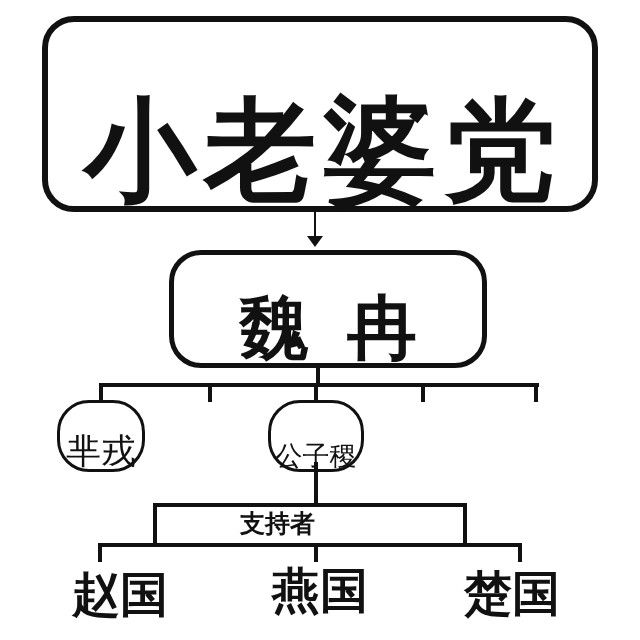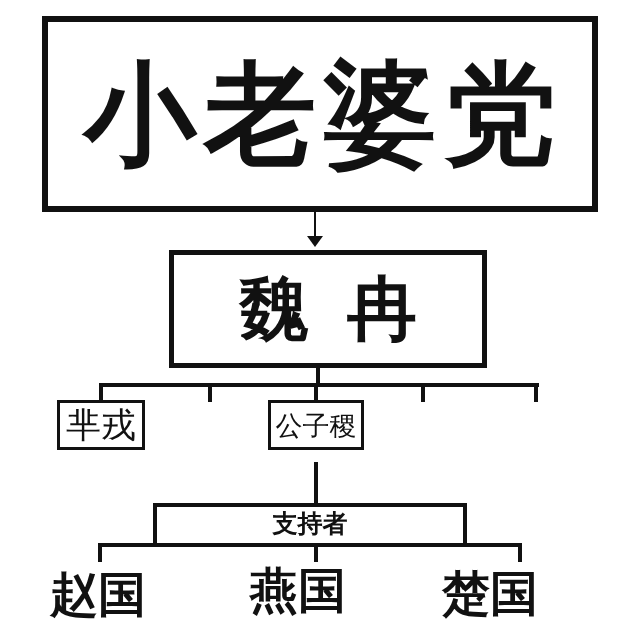--- a/index.html
+++ b/index.html
@@ -14,22 +14,23 @@
     font-family:"DejaVu Serif", serif;
     color:var(--ink);
     overflow:hidden;
   }
   .box{
     position:absolute;
     border-style:solid;
     border-color:var(--ink);
     background:var(--bg);
     box-sizing:border-box;
-    display:flex;align-items:center;justify-content:center;
+    display:flex;align-items:flex-end;justify-content:center;
     white-space:nowrap;
+    border-radius:32px;
   }
   .hline,.vline{position:absolute;background:var(--ink);}
 
   
   .title-box{left:42px;top:16px;width:556px;height:196px;border-width:6px;}
   .title-text{font-size:112px;font-weight:bold;letter-spacing:8px;text-indent:8px;line-height:1;}
 
   
   .arrow-shaft{left:314px;top:212px;width:2px;height:26px;}
   .arrow-head{
@@ -42,46 +43,46 @@
   .leader-box{left:160px;top:250px;width:318px;height:118px;border-width:5px;margin-left:9px;}
   .leader-text{font-size:70px;font-weight:bold;letter-spacing:38px;text-indent:38px;line-height:1;}
 
   
   .leader-drop{left:316px;top:368px;width:4px;height:19px;}
   .member-rail{left:99px;top:383px;width:440px;height:4px;}
   .drop{width:4px;height:17px;top:385px;}
   .drop-1{left:99px;} .drop-2{left:208px;} .drop-3{left:314px;} .drop-4{left:421px;} .drop-5{left:534px;}
 
   
-  .member{top:400px;height:50px;border-width:3px;}
+  .member{top:400px;height:72px;border-width:3px;}
   .member-1{left:57px;width:88px;}
   .member-2{left:166px;width:88px;}
   .member-3{left:268px;width:96px;}
   .member-4{left:375px;width:96px;}
   .member-5{left:486px;width:100px;}
   .member-text-lg{font-size:35px;line-height:1;}
   .member-text-sm{font-size:27px;line-height:1;}
 
   
   .mid-drop{left:314px;top:462px;width:4px;height:45px;}
   .bracket-top{left:153px;top:503px;width:314px;height:4px;}
   .bracket-left{left:153px;top:503px;width:4px;height:44px;}
   .bracket-right{left:463px;top:503px;width:4px;height:44px;}
   .supporters-label{
     position:absolute;left:240px;top:509px;width:140px;
-    text-align:center;font-size:25px;line-height:1.2;font-weight:bold;
+    font-size:25px;line-height:1.2;font-weight:bold;
   }
   .bracket-bottom{left:98px;top:543px;width:424px;height:4px;}
   .tick{width:4px;height:17px;top:545px;}
   .tick-1{left:98px;} .tick-2{left:314px;} .tick-3{left:518px;}
 
   
   .country{
     position:absolute;top:568px;width:140px;
-    text-align:left;font-size:48px;font-weight:bold;line-height:1.1;
+    text-align:center;font-size:48px;font-weight:bold;line-height:1.1;
   }
   .country-1{left:50px;}
   .country-2{left:250px;font-family:Liberation Mono, monospace;}
   .country-3{left:442px;font-family:Liberation Serif, serif;}
 </style>
 </head>
 <body>
 
 <div class="canvas">
 

